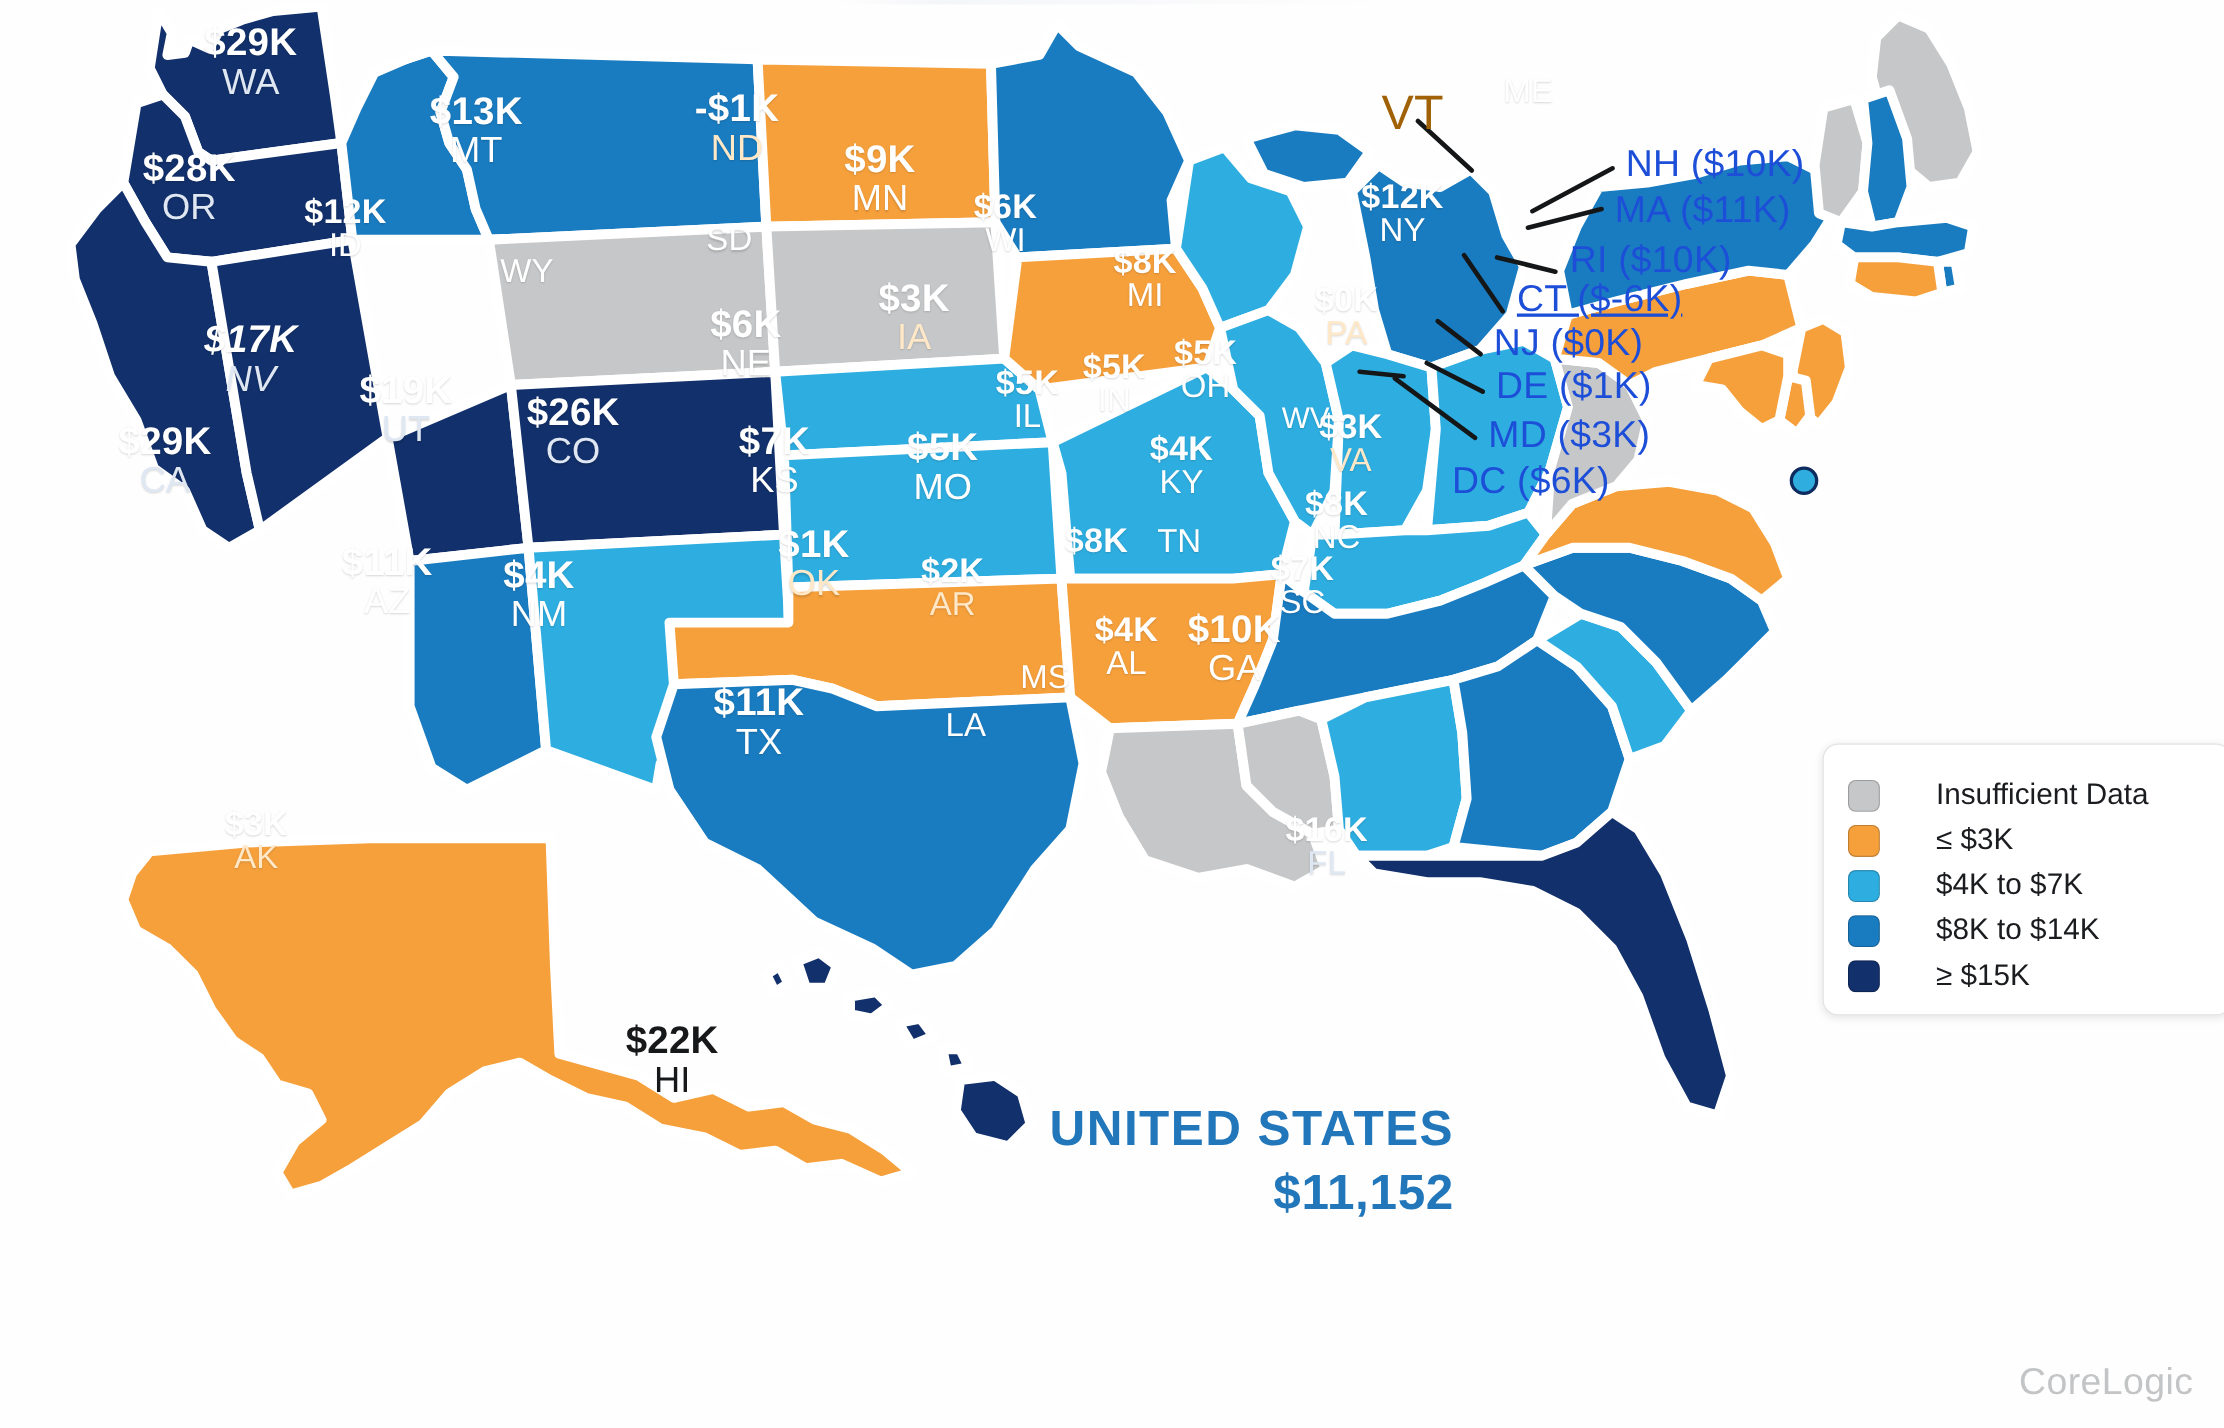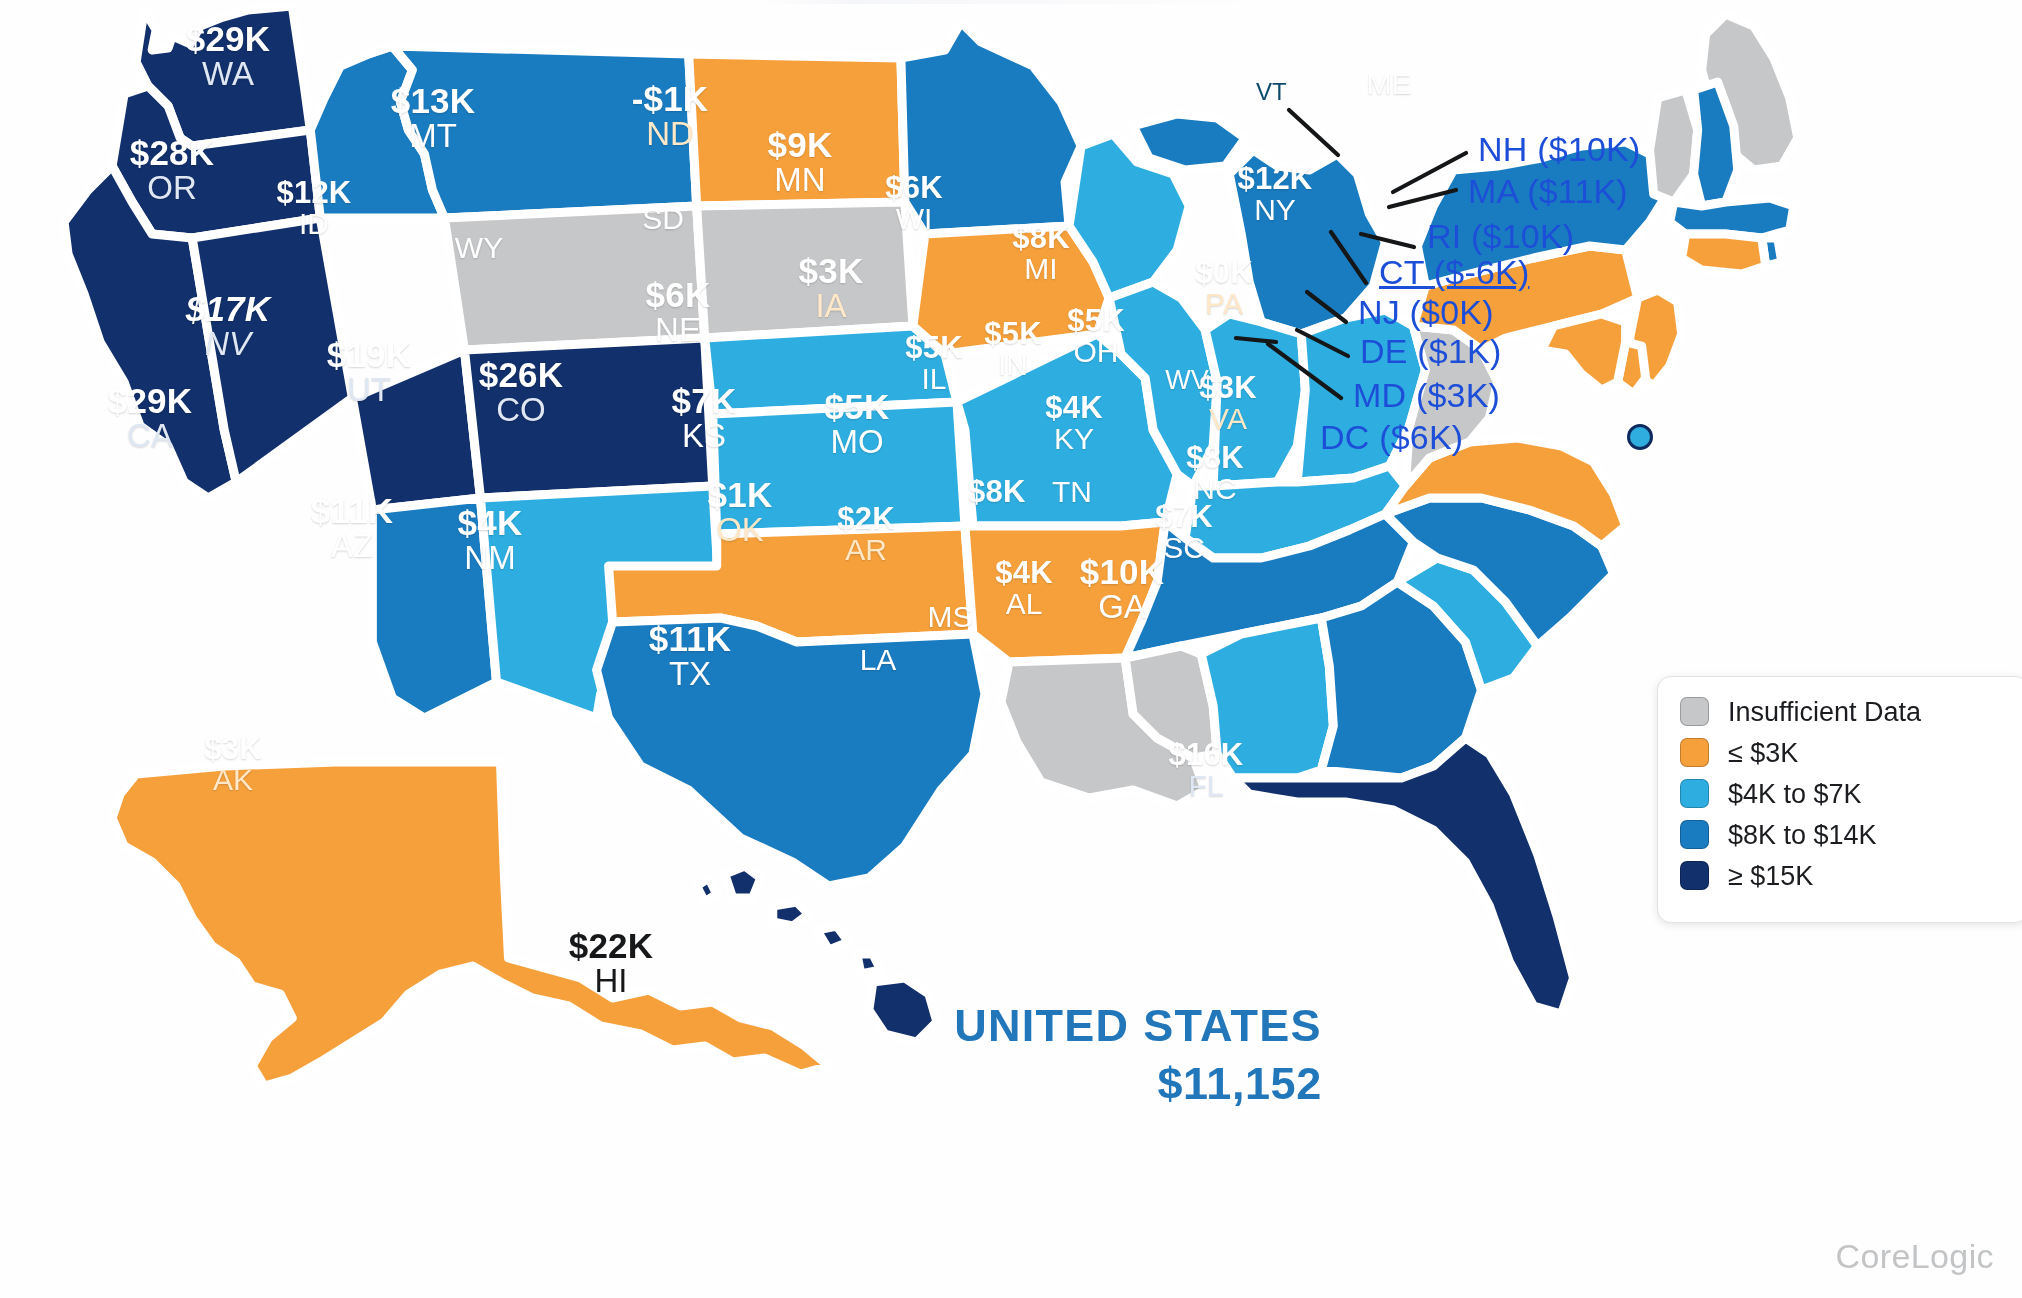--- a/index.html
+++ b/index.html
@@ -33,28 +33,28 @@
   
   .slab.horiz{white-space:nowrap;}
   .slab.horiz .v{display:inline;margin-right:22px;}
   .slab.horiz .a{display:inline;}
 
   
   #leaders{position:absolute;left:0;top:0;width:2022px;height:1298px;
            pointer-events:none;}
   .callout{position:absolute;white-space:nowrap;font-size:34px;color:#1d4ed8;
            letter-spacing:.2px;}
-  .vt-tag{position:absolute;font-size:24px;color:#0c4a6e;}
+  .vt-tag{position:absolute;font-size:44px;color:#a16207;}
 
   
   #legend{position:absolute;left:1657px;top:676px;width:330px;
           background:#ffffff;border:1px solid #e3e3e3;border-radius:14px;
           box-shadow:0 2px 8px rgba(0,0,0,.10);
           padding:20px 18px 20px 22px;}
-  .lrow{display:flex;align-items:flex-start;height:41px;}
+  .lrow{display:flex;align-items:flex-end;height:41px;gap:32px;}
   .lsw{width:27px;height:27px;border-radius:7px;margin-right:19px;
        flex:0 0 auto;border:1px solid rgba(0,0,0,.22);}
   .ltx{font-size:27px;color:#1a1c1f;}
 
   
   #total{position:absolute;left:1138px;top:1000px;transform:translateX(-50%);
          text-align:right;color:#2277bb;}
   #total .t1{font-size:45px;font-weight:bold;letter-spacing:1.3px;}
   #total .t2{font-size:45px;font-weight:bold;margin-top:6px;letter-spacing:.6px;}
 

